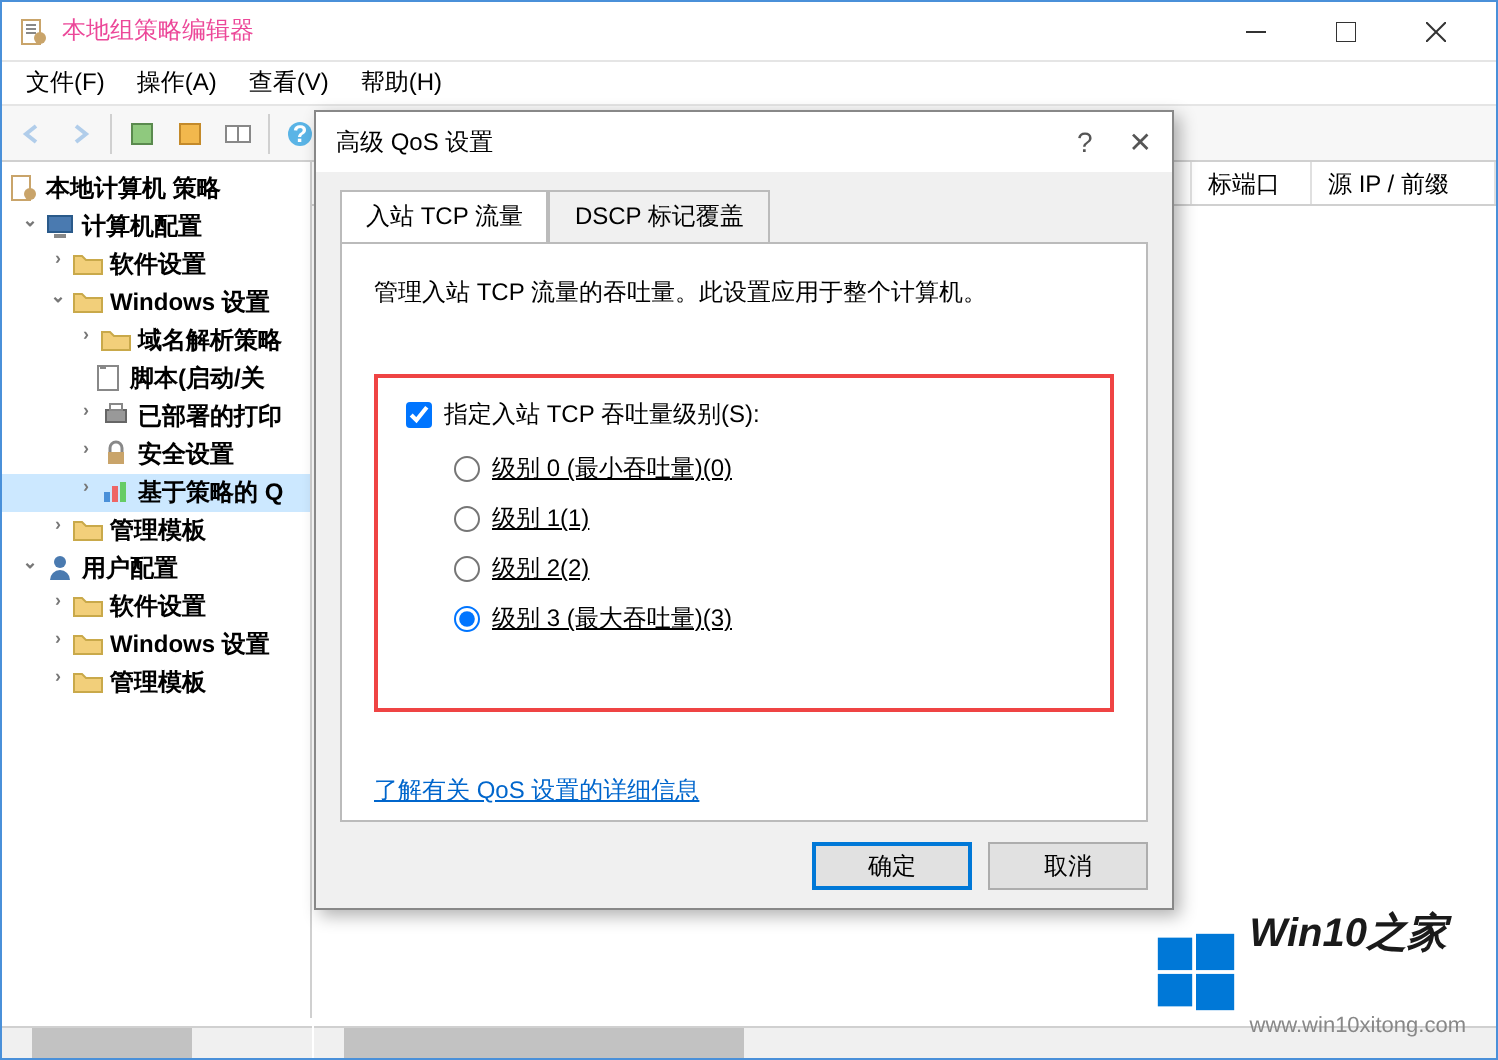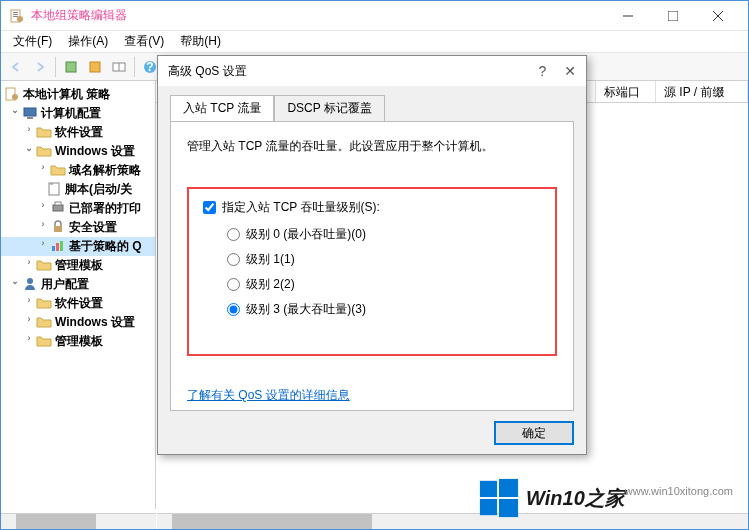--- a/index.html
+++ b/index.html
@@ -49,34 +49,34 @@
 .dialog-body { padding: 8px 12px 0 12px; }
 .tabs { display: flex; position: relative; top: 1px; }
 .tab { padding: 4px 12px; border: 1px solid #bbb; background: #f0f0f0; cursor: pointer; font-size: 12px; }
 .tab.active { background: #fff; border-bottom: 1px solid #fff; }
 .tab-content { background: #fff; border: 1px solid #bbb; padding: 16px; height: 290px; position: relative; }
 .desc { margin-bottom: 32px; font-size: 12px; }
 
 .redbox { border: 2px solid #ef4444; padding: 10px 14px 28px 14px; }
 .check-row { display: flex; align-items: center; margin-bottom: 10px; }
 .check-row input[type=checkbox] { margin-right: 6px; }
-.radio-group { padding-left: 24px; }
+.radio-group { padding-left: 24px; text-decoration: underline; }
 .radio-row { display: flex; align-items: center; margin: 8px 0; }
 .radio-row input[type=radio] { margin-right: 6px; }
 
 .link { color: #0066cc; text-decoration: underline; cursor: pointer; position: absolute; bottom: 6px; left: 16px; }
 
 .dialog-buttons { display: flex; justify-content: flex-end; padding: 10px 12px; gap: 8px; }
 .dlg-btn { width: 80px; height: 24px; border: 1px solid #adadad; background: #e1e1e1; cursor: pointer; font-size: 12px; }
 .dlg-btn.primary { border: 2px solid #0078d7; background: #e1e1e1; }
 
 
 .watermark { position: absolute; right: 15px; bottom: 10px; display: flex; align-items: center; z-index: 20; }
 .wm-logo { width: 42px; height: 42px; margin-right: 6px; }
-.wm-text { display: flex; flex-direction: row; }
+.wm-text { display: flex; flex-direction: column; gap: 27px; }
 .wm-title { font-size: 20px; font-weight: 600; color: #1a1a1a; font-style: italic; }
 .wm-url { font-size: 11px; color: #888; }
 
 svg { display: block; }
 </style>
 </head>
 <body>
 
 <div class="main-window">
   <div class="titlebar">
@@ -345,20 +345,21 @@
               <input type="radio" name="lvl" checked="" style="">
               <span>级别 3 (最大吞吐量)(3)</span>
             </div>
           </div>
         </div>
         <a class="link">了解有关 QoS 设置的详细信息</a>
       </div>
     </div>
     <div class="dialog-buttons">
       <button class="dlg-btn primary">确定</button>
+      <button class="dlg-btn">取消</button>
     </div>
   </div>
 
   <div class="watermark">
     <svg class="wm-logo" viewBox="0 0 44 44">
       <rect x="2" y="4" width="18" height="17" fill="#0078d7"></rect>
       <rect x="22" y="2" width="20" height="19" fill="#0078d7"></rect>
       <rect x="2" y="23" width="18" height="17" fill="#0078d7"></rect>
       <rect x="22" y="23" width="20" height="19" fill="#0078d7"></rect>
     </svg>

